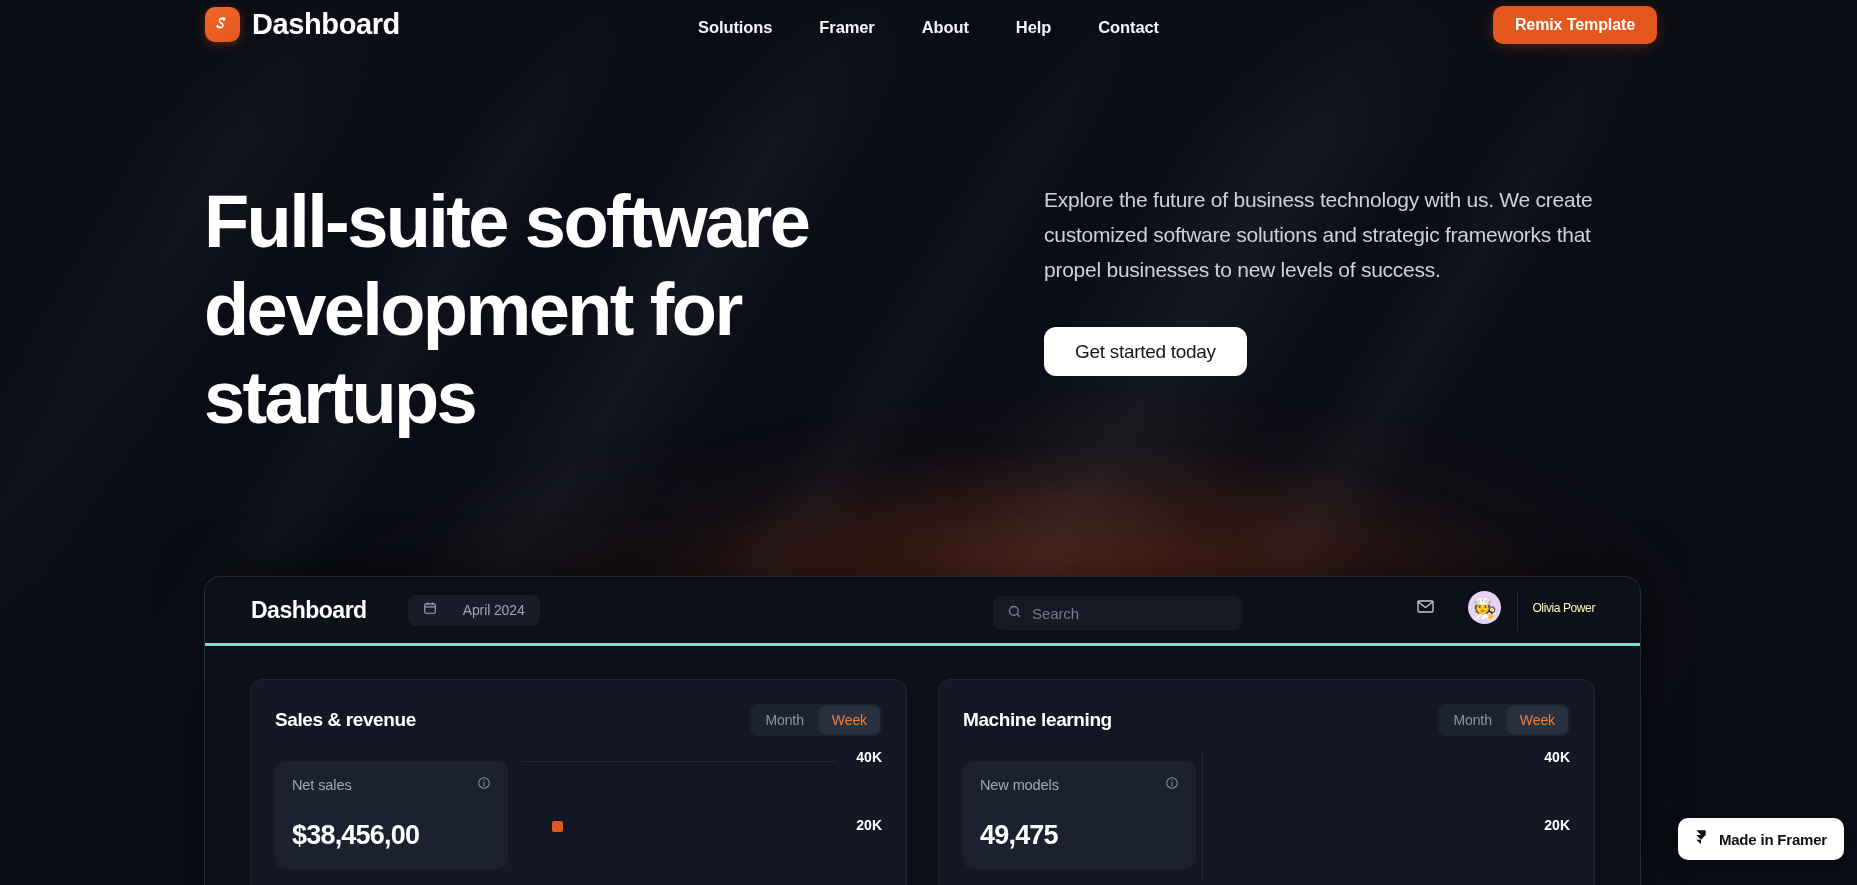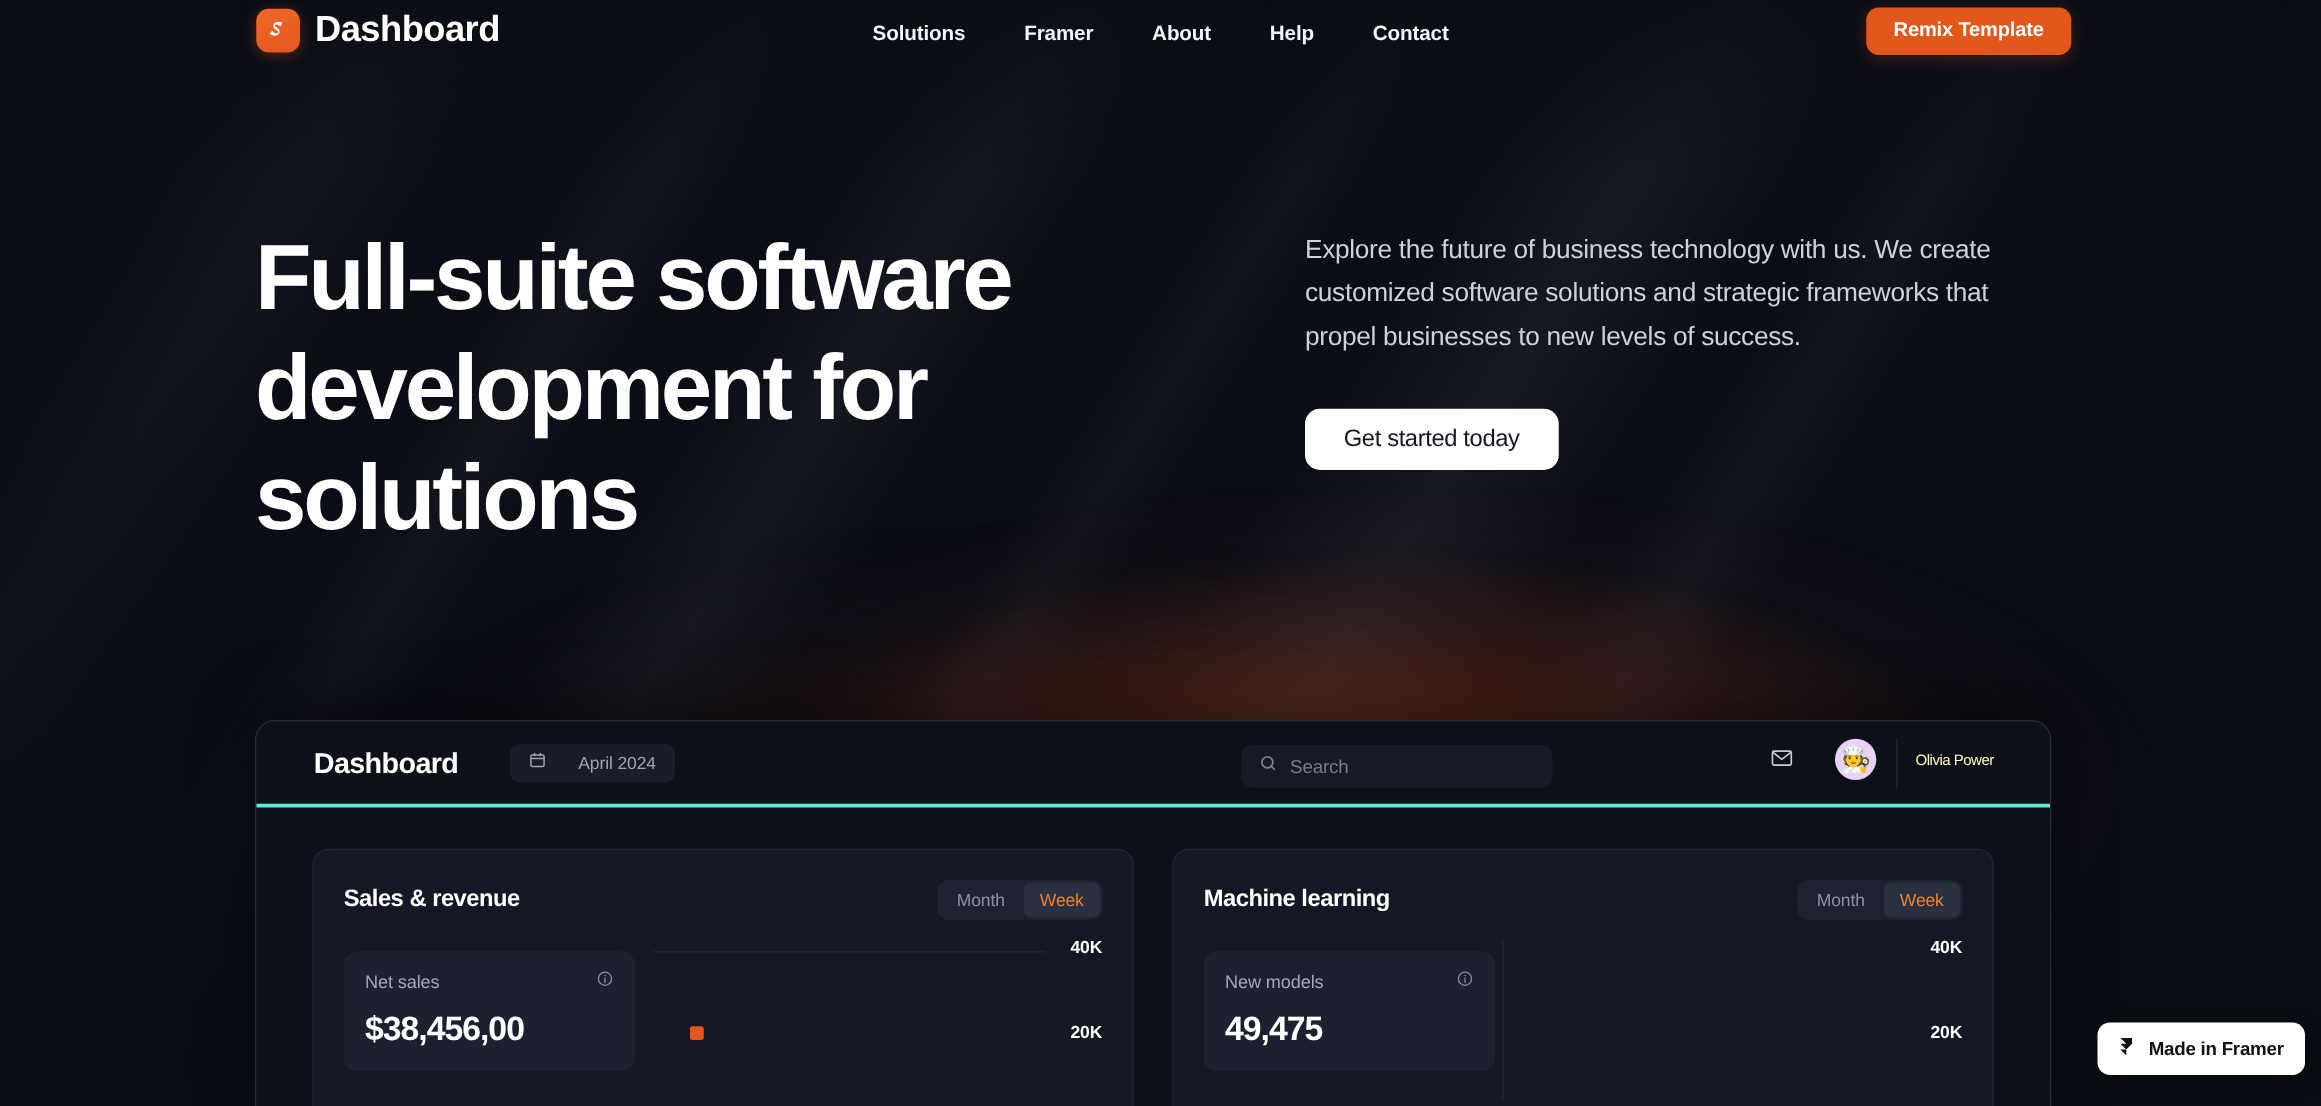--- a/index.html
+++ b/index.html
@@ -193,21 +193,21 @@
   .seg-btn.active{ background:#2b3040; color:#f0802f; font-weight:400; }
 
   .card-body{ display:flex; margin-top:25px; }
   .stat{
     width:233px; background:#1c2130; border-radius:11px;
     padding:15px 17px 18px 17px;
     align-self:flex-start;
   }
   .stat-row{ display:flex; align-items:center; justify-content:space-between; }
   .stat-label{ color:#a2a8b8; font-size:14.5px; letter-spacing:-0.1px; }
-  .stat-value{ color:#fff; font-size:27px; font-weight:600; letter-spacing:-0.8px; margin-top:13px; }
+  .stat-value{ color:#fff; font-size:27px; font-weight:600; letter-spacing:-0.8px; margin-top:26px; }
 
   .chart{
     flex:1; position:relative; min-height:120px;
     padding-left:14px;
   }
   .axis-top{
     position:absolute; right:0; top:-12px;
     color:#fff; font-size:14px; font-weight:600;
   }
   .axis-mid{
@@ -275,21 +275,21 @@
       <a class="nav-link">Solutions</a>
       <a class="nav-link">Framer</a>
       <a class="nav-link">About</a>
       <a class="nav-link">Help</a>
       <a class="nav-link">Contact</a>
     </div>
 
     <button class="nav-cta">Remix Template</button>
   </div>
 
-  <h1 class="hero-title">Full-suite software development for solutions</h1>
+  <h1 class="hero-title">Full-suite software development for startups</h1>
 
   <div class="hero-right">
     <p class="hero-para">Explore the future of business technology with us. We create customized software solutions and strategic frameworks that propel businesses to new levels of success.</p>
     <button class="hero-btn">Get started today</button>
   </div>
 
   <div class="dash">
 
     <div class="dash-head">
       <span class="dash-title">Dashboard</span>

